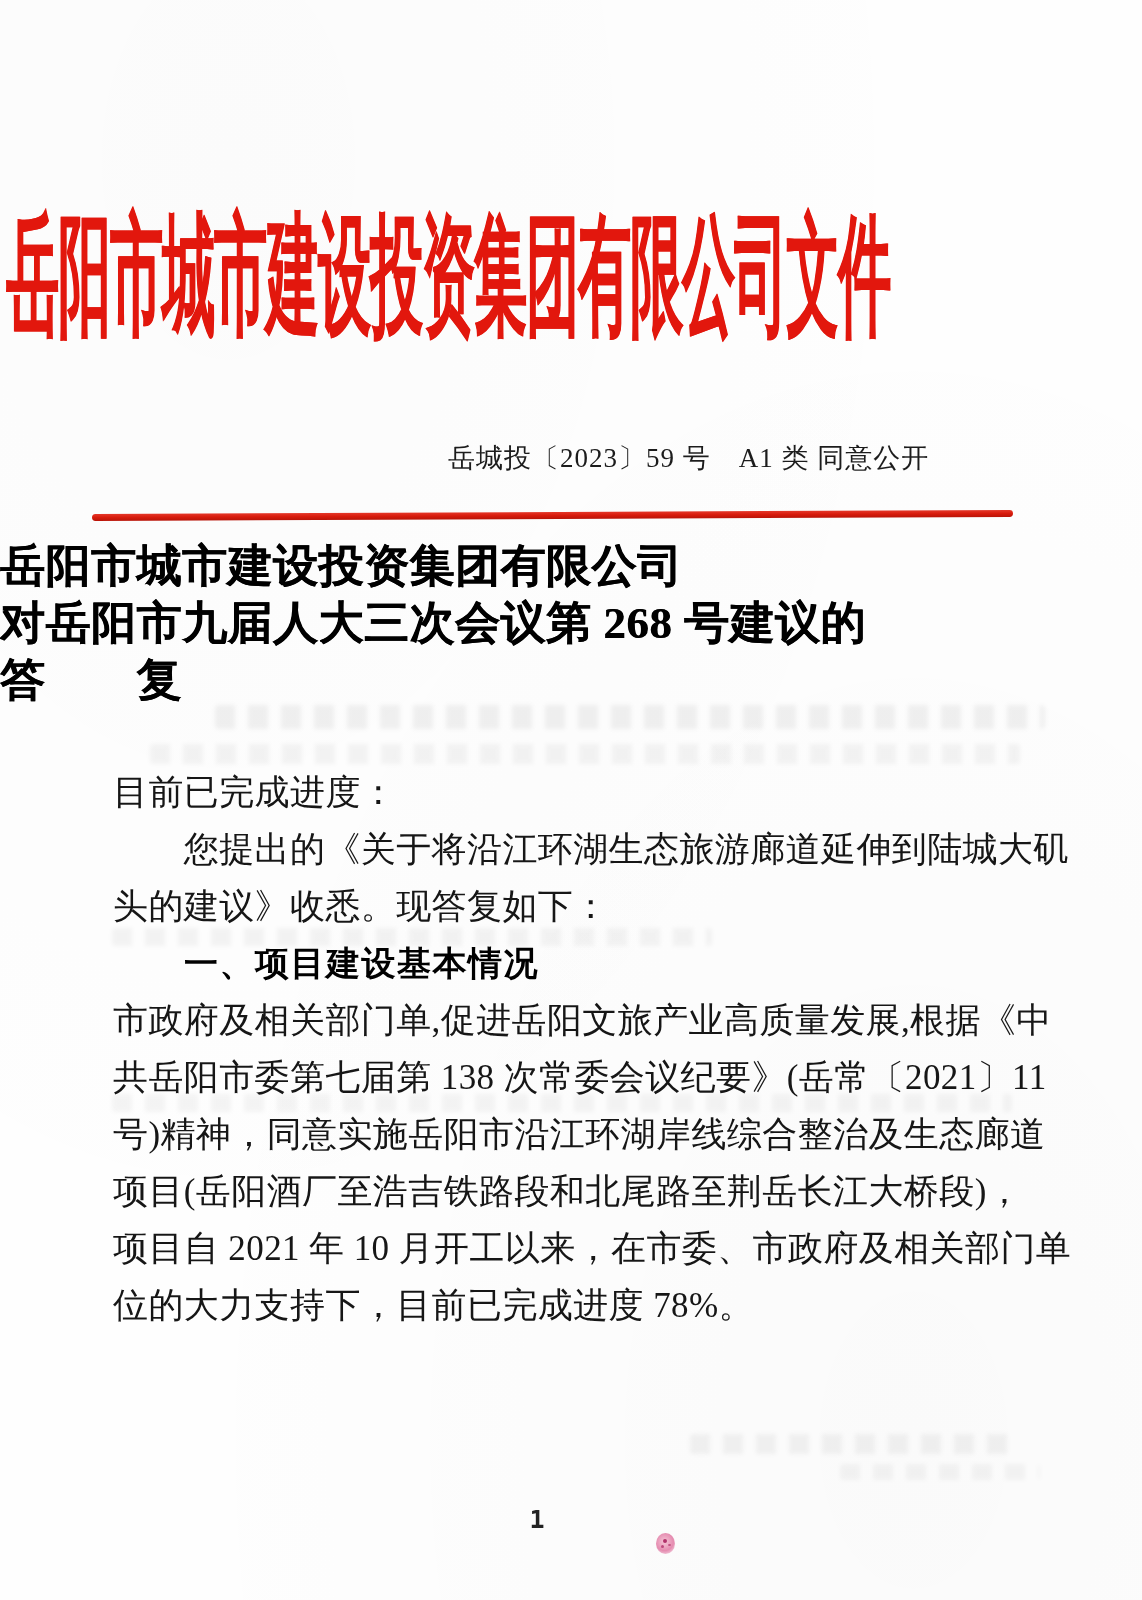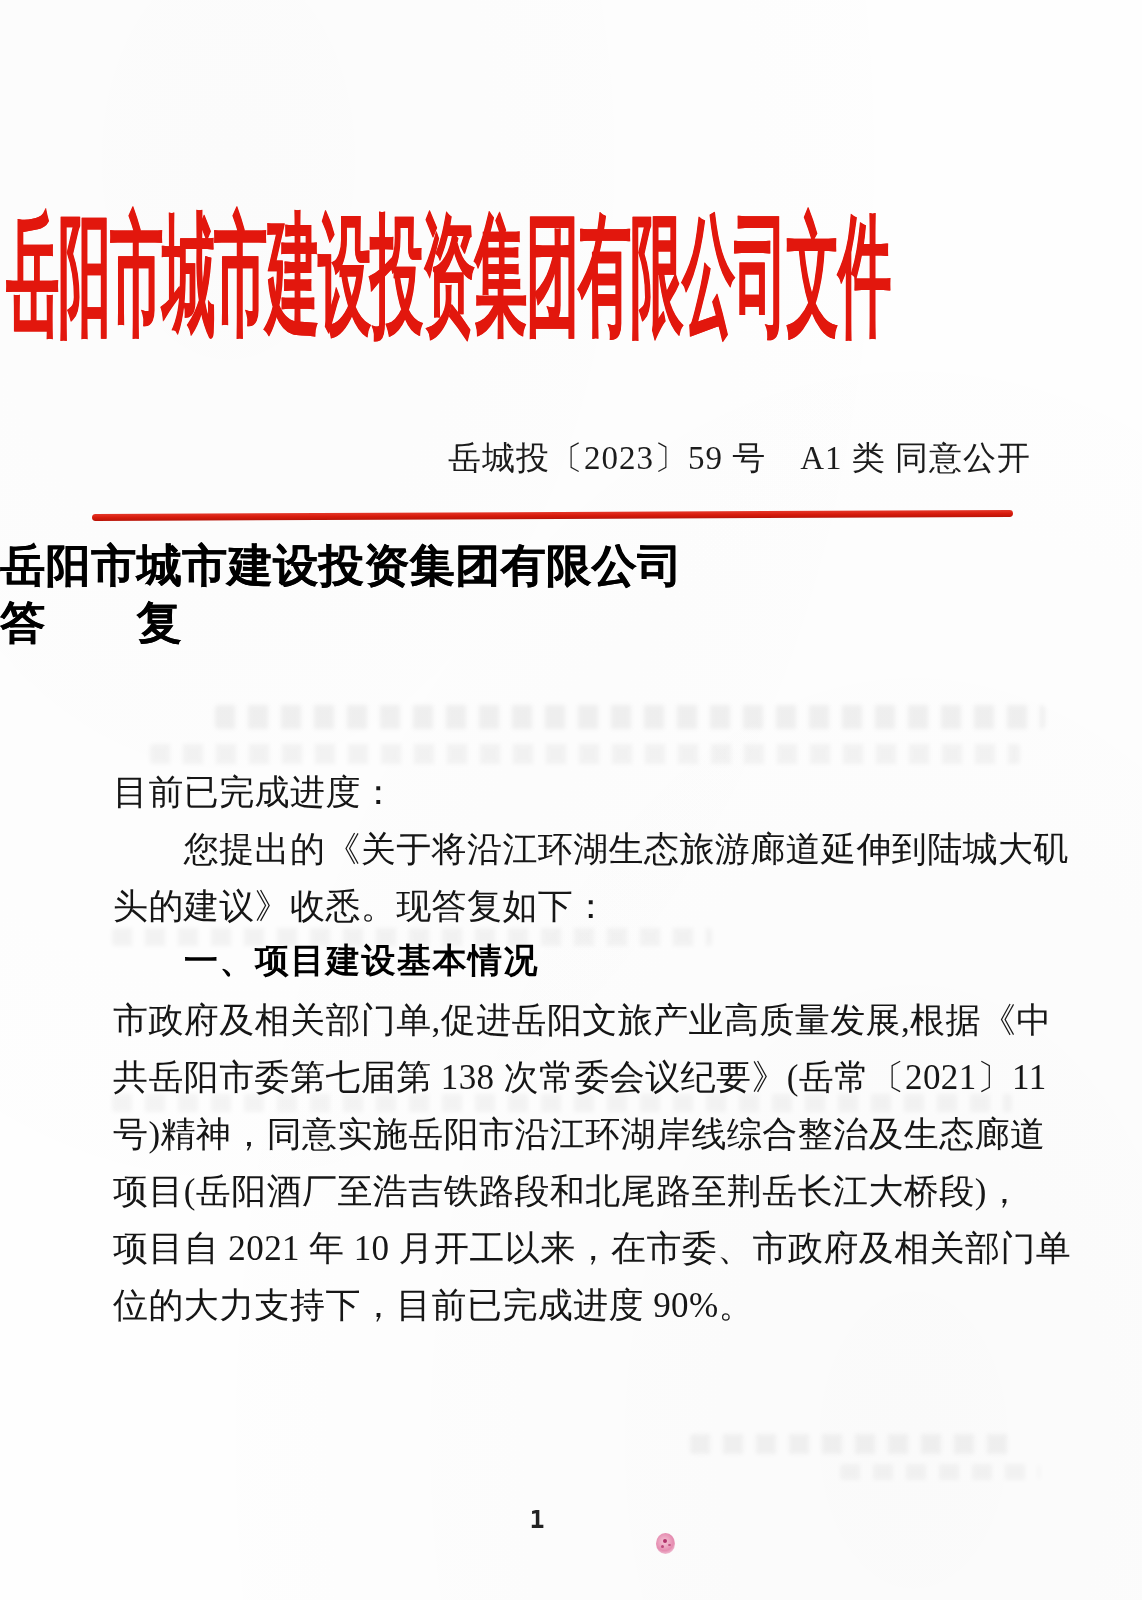--- a/index.html
+++ b/index.html
@@ -47,21 +47,21 @@
     transform-origin: center;
     letter-spacing: -1px;
     text-shadow: 0.5px 0 0 #e2170d;
   }
 
   
   .doc-number {
     position: absolute;
     top: 438px;
     left: 448px;
-    font-size: 33px;
+    font-size: 27px;
     line-height: 40px;
     white-space: nowrap;
     letter-spacing: 1px;
     color: #1c1c1c;
   }
 
   
   .red-rule {
     position: absolute;
     top: 512px;
@@ -97,21 +97,21 @@
     font-size: 35px;
     color: #161616;
   }
   .body-text .line {
     height: 57px;
     line-height: 57px;
     white-space: nowrap;
     letter-spacing: 0.4px;
   }
   .body-text .line.heading {
-    font-family: Liberation Mono, monospace;
+    font-family: Liberation Serif, serif;
     font-weight: bold;
     font-size: 34px;
     letter-spacing: 1.5px;
     color: #000;
   }
 
   
   .page-number {
     position: absolute;
     top: 1505px;
@@ -168,41 +168,42 @@
 <div class="letterhead">
   <span class="stretch">岳阳市城市建设投资集团有限公司文件</span>
 </div>
 
 <div class="doc-number">岳城投〔2023〕59 号　A1 类 同意公开</div>
 
 <div class="red-rule"></div>
 
 <div class="doc-title">
   <div class="t-line">岳阳市城市建设投资集团有限公司</div>
+  <div class="t-line">对岳阳市九届人大三次会议第 268 号建议的</div>
   <div class="t-line">答　　复</div>
 </div>
 
 <div class="smudge sm1"></div>
 <div class="smudge sm2"></div>
 <div class="smudge sm3"></div>
 <div class="smudge sm4"></div>
 <div class="smudge sm5"></div>
 <div class="smudge sm6"></div>
 
 <div class="body-text">
   <div class="line">目前已完成进度：</div>
   <div class="line">　　您提出的《关于将沿江环湖生态旅游廊道延伸到陆城大矶</div>
   <div class="line">头的建议》收悉。现答复如下：</div>
   <div class="line heading">　　一、项目建设基本情况</div>
   <div class="line">市政府及相关部门单,促进岳阳文旅产业高质量发展,根据《中</div>
   <div class="line">共岳阳市委第七届第 138 次常委会议纪要》(岳常〔2021〕11</div>
   <div class="line">号)精神，同意实施岳阳市沿江环湖岸线综合整治及生态廊道</div>
   <div class="line">项目(岳阳酒厂至浩吉铁路段和北尾路至荆岳长江大桥段)，</div>
   <div class="line">项目自 2021 年 10 月开工以来，在市委、市政府及相关部门单</div>
-  <div class="line">位的大力支持下，目前已完成进度 90%。</div>
+  <div class="line">位的大力支持下，目前已完成进度 78%。</div>
 </div>
 
 <div class="page-number">1</div>
 
 <div class="ink-dot">
   <i class="d1"></i>
     <i class="d2"></i>
     <i class="d3"></i>
 </div>
 

